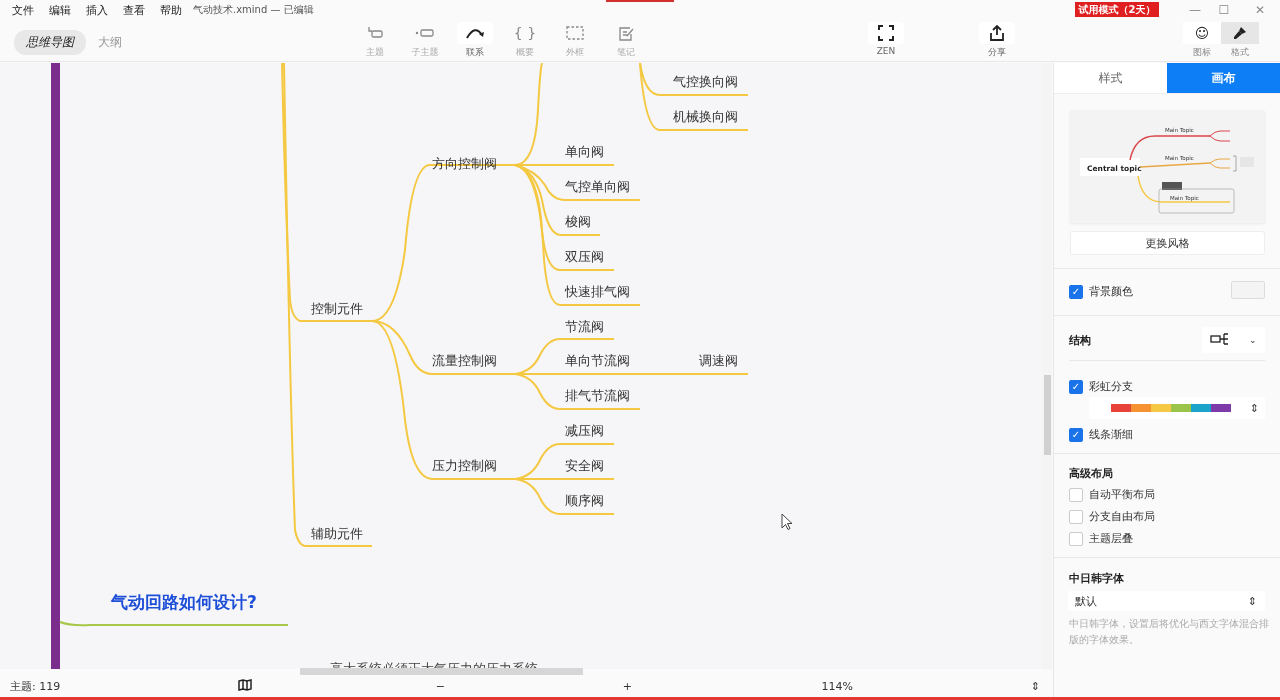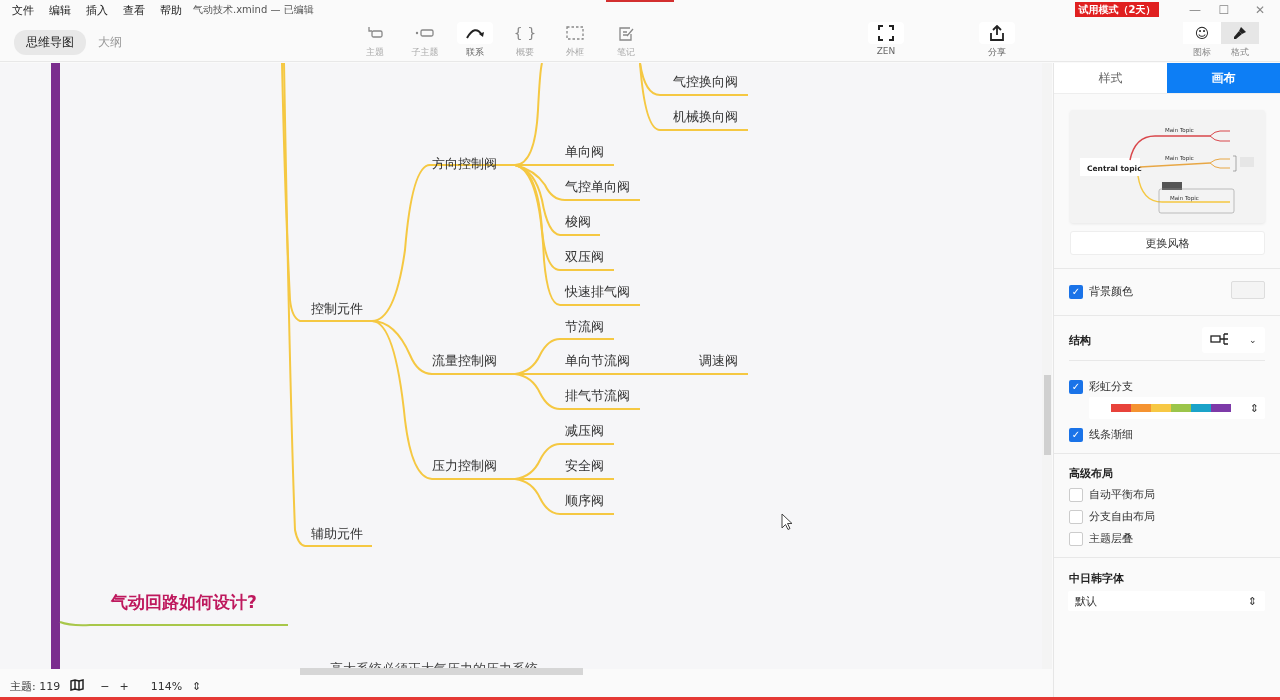--- a/index.html
+++ b/index.html
@@ -10,41 +10,41 @@
   
   .menubar { position: absolute; left: 0; top: 0; height: 20px; width: 1280px; display: flex; align-items: center; font-size: 11px; padding-left: 12px; }
   .menubar .mi { margin-right: 15px; color: #222; cursor: pointer; }
   .menubar .doc-title { font-size: 10px; color: #555; margin-left: -4px; }
   .trial-badge { position: absolute; left: 1075px; top: 2px; width: 84px; height: 15px; background: #e02020; color: #fff; font-size: 10px; font-weight: bold; display: flex; align-items: center; justify-content: center; }
   .winctrl { position: absolute; top: 0; height: 20px; width: 30px; display: flex; align-items: center; justify-content: center; color: #888; font-size: 12px; }
   
   .toolbar { position: absolute; left: 0; top: 20px; width: 1280px; height: 42px; border-bottom: 1px solid #e8e8e8; }
   .view-tabs { position: absolute; left: 14px; top: 10px; display: flex; }
   .view-tab { padding: 4px 12px; font-size: 12px; border-radius: 12px; color: #999; cursor: pointer; }
-  .view-tab.active { background: #e8e8e8; color: #222; }
+  .view-tab.active { background: #e8e8e8; color: #222; font-style: italic; }
   .tool { position: absolute; top: 2px; width: 40px; display: flex; flex-direction: column; align-items: center; }
   .tool .ico { width: 36px; height: 22px; display: flex; align-items: center; justify-content: center; font-size: 14px; color: #888; border-radius: 4px; }
   .tool .lbl { font-size: 9px; color: #aaa; margin-top: 2px; }
   .tool.dark .ico { color: #222; background: #fff; }
   .tool.dark .lbl { color: #666; }
   .right-btns { position: absolute; left: 1183px; top: 2px; display: flex; }
   .rb { width: 38px; display: flex; flex-direction: column; align-items: center; }
   .rb .ico { width: 38px; height: 22px; display: flex; align-items: center; justify-content: center; font-size: 14px; color: #222; background: #fff; }
   .rb.active .ico { background: #e6e6e6; }
   .rb .lbl { font-size: 9px; color: #888; margin-top: 2px; }
   
   .canvas { position: absolute; left: 0; top: 63px; width: 1042px; height: 606px; background: #f6f6f8; overflow: hidden; }
   .canvas svg.lines { position: absolute; left: 0; top: 0; }
   .node { position: absolute; font-size: 13px; color: #333; white-space: nowrap; cursor: pointer; }
-  .node.big { font-size: 17px; font-weight: bold; color: #be185d; }
+  .node.big { font-size: 17px; font-weight: bold; color: #1d4ed8; }
   .hscroll { position: absolute; left: 0; top: 666px; width: 1042px; height: 10px; }
   .hscroll .thumb { position: absolute; left: 300px; top: 2px; width: 283px; height: 7px; background: #d6d6d6; }
   .vscroll { position: absolute; left: 1042px; top: 63px; width: 10px; height: 606px; background: #f4f4f4; }
   .vscroll .thumb { position: absolute; left: 2px; top: 312px; width: 7px; height: 80px; background: #d0d0d0; }
-  .status { position: absolute; left: 0; top: 676px; width: 1052px; height: 21px; display: flex; align-items: center; justify-content: flex-start; font-size: 11px; color: #333; padding-right: 12px; background: #fafafa; }
+  .status { position: absolute; left: 0; top: 676px; width: 1052px; height: 21px; display: flex; align-items: center; justify-content: space-between; font-size: 11px; color: #333; padding-right: 12px; background: #fafafa; }
   .status span { margin-left: 10px; }
   .cursor-ico { position: absolute; left: 781px; top: 450px; font-size: 16px; color: #555; }
   
   .panel { position: absolute; left: 1053px; top: 63px; width: 227px; height: 634px; background: #fafafa; border-left: 1px solid #e6e6e6; }
   .ptabs { display: flex; height: 31px; }
   .ptab { flex: 1; display: flex; align-items: center; justify-content: center; font-size: 12px; color: #666; cursor: pointer; background: #fff; border-bottom: 1px solid #eee; }
   .ptab.active { background: #0d7ef5; color: #fff; font-weight: bold; text-align: center; }
   .preview { position: absolute; left: 16px; top: 47px; width: 195px; height: 113px; background: #f3f3f3; border-radius: 3px; box-shadow: 0 1px 3px rgba(0,0,0,0.08); text-align: right; }
   .btn-style { position: absolute; left: 16px; top: 168px; width: 195px; height: 24px; background: #fff; border: 1px solid #eee; border-radius: 3px; font-size: 11px; color: #333; display: flex; align-items: center; justify-content: center; cursor: pointer; }
   .sep { position: absolute; left: 0; width: 227px; height: 1px; background: #e8e8e8; }
@@ -339,16 +339,17 @@
       <span>主题层叠</span>
     </div>
 
     <div class="sep" style="top:494px"></div>
 
     <div class="section-title" style="top:508px">中日韩字体</div>
     <div class="font-sel">
       <span>默认</span>
       <span>⇕</span>
     </div>
+    <div class="hint">中日韩字体，设置后将优化与西文字体混合排版的字体效果。</div>
   </div>
 
   <div class="red-bottom"></div>
 </div>
 
 </body></html>

